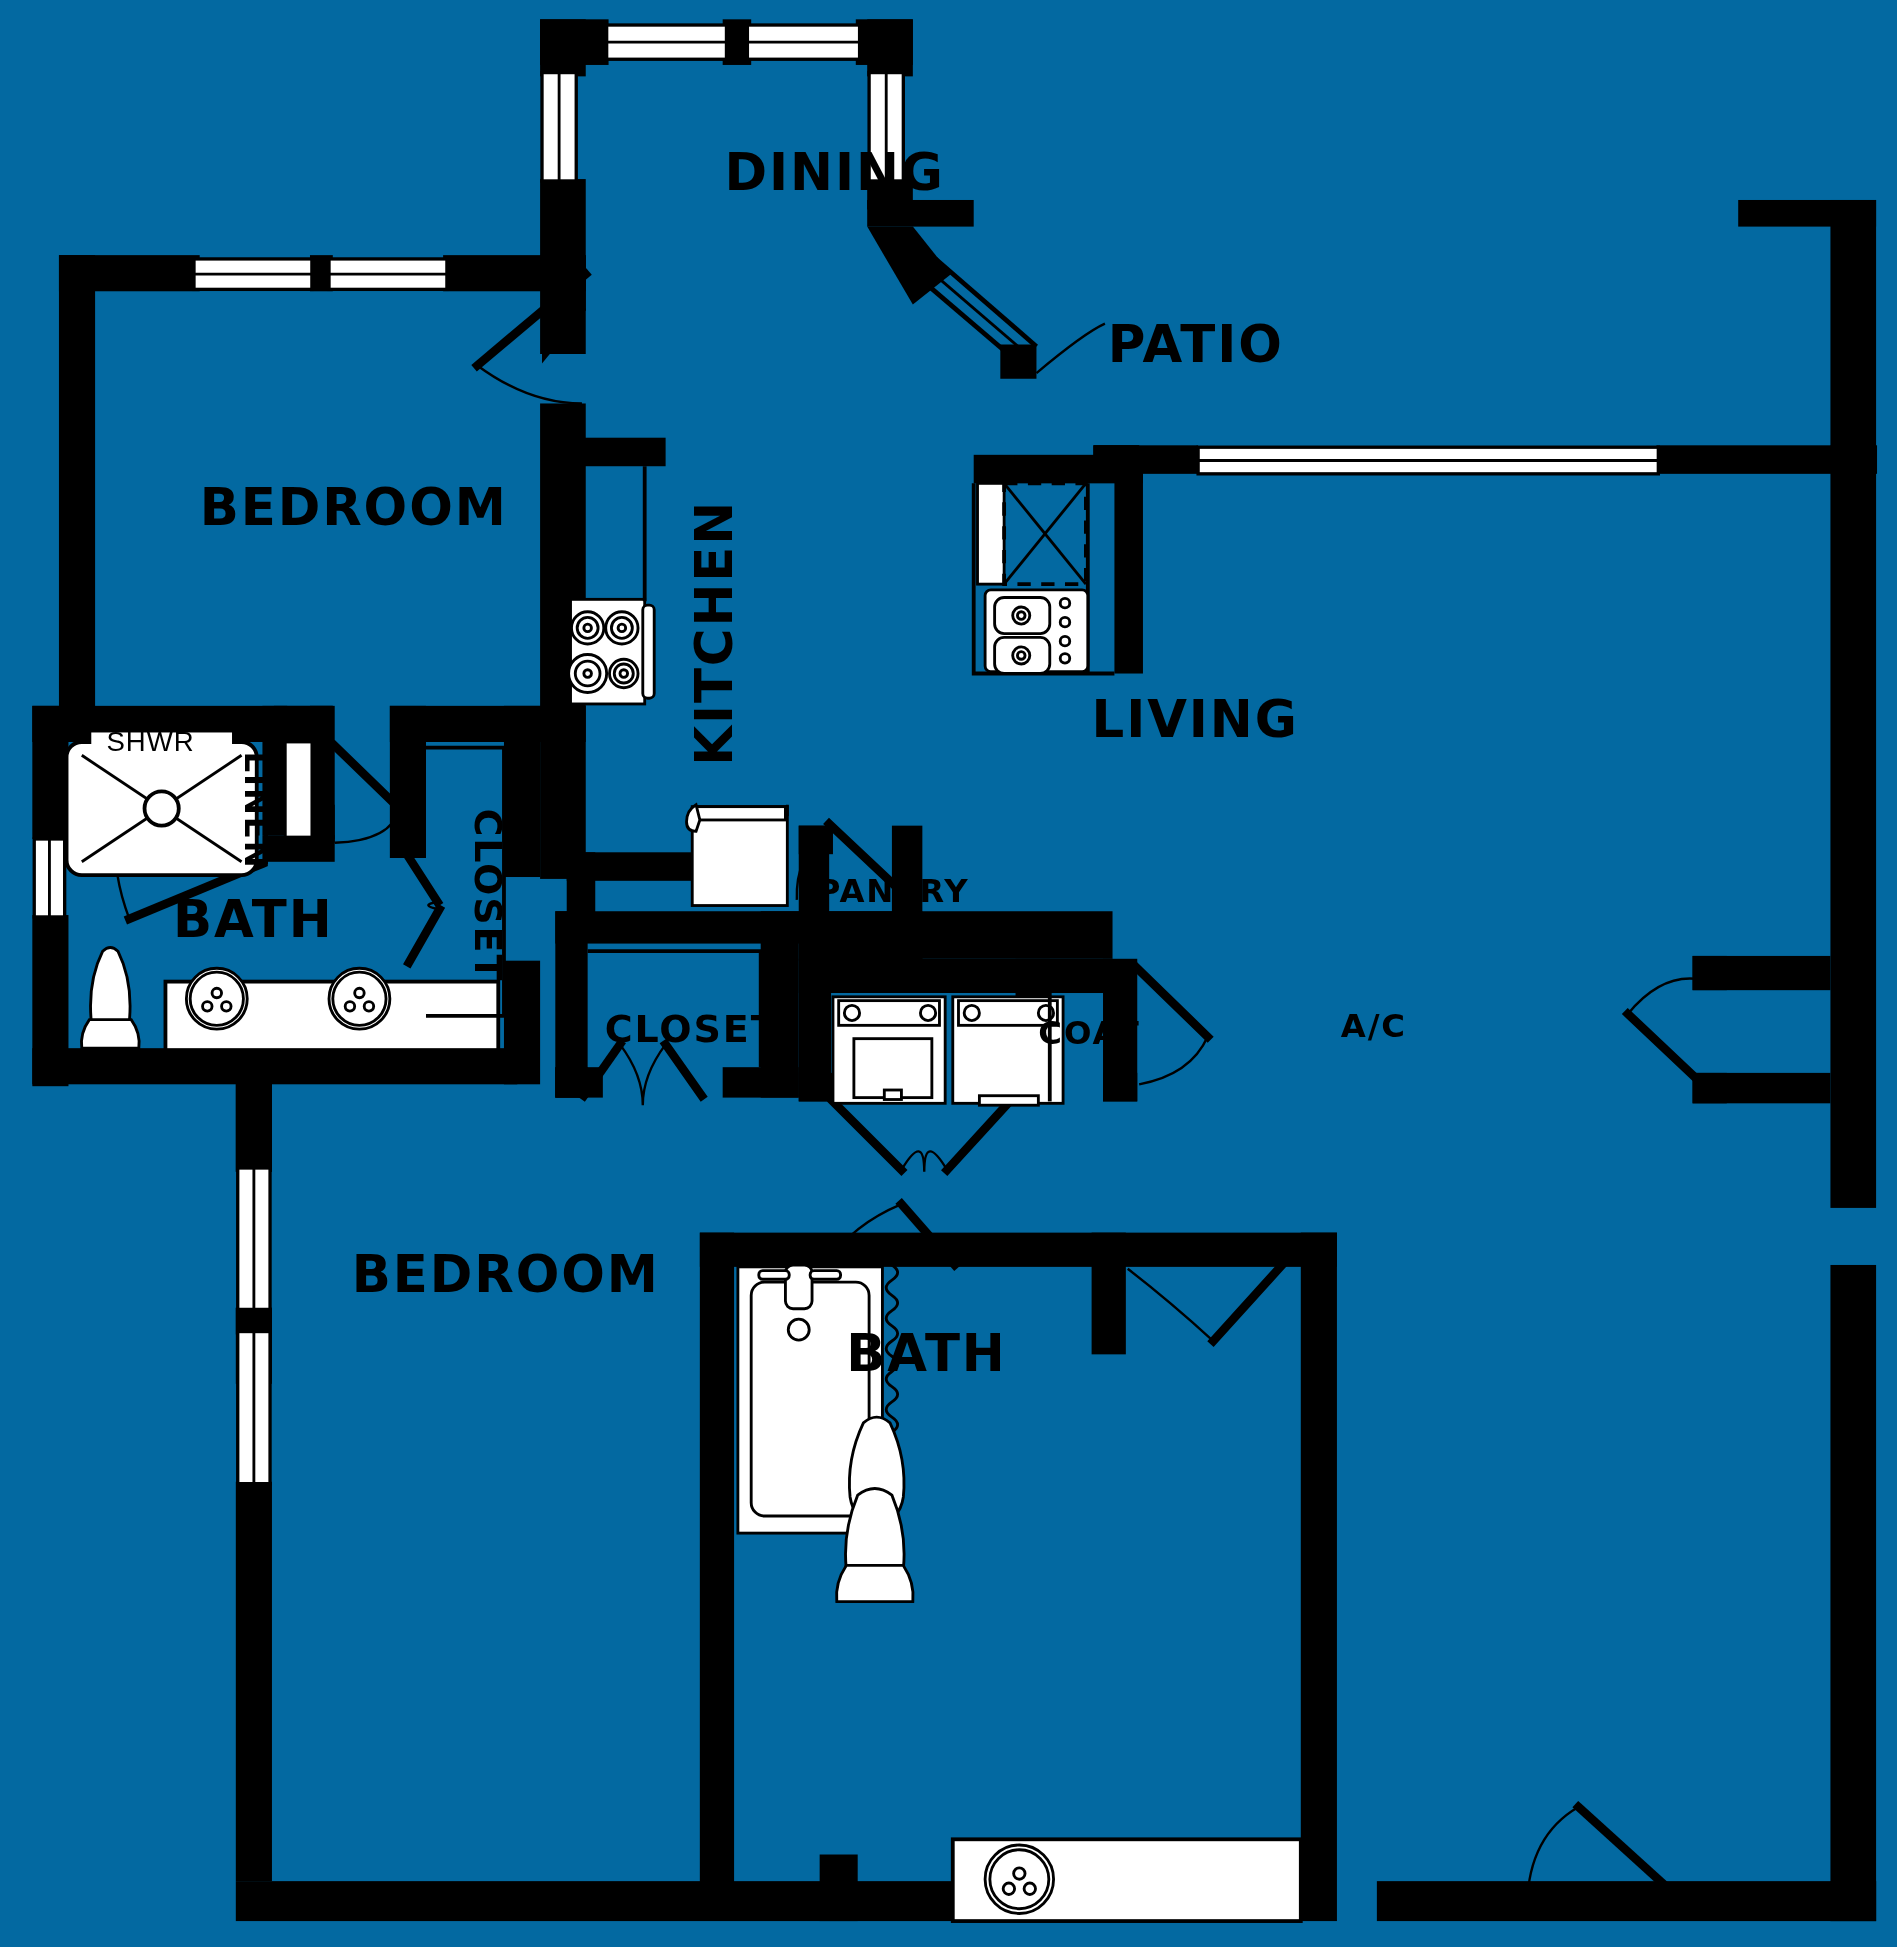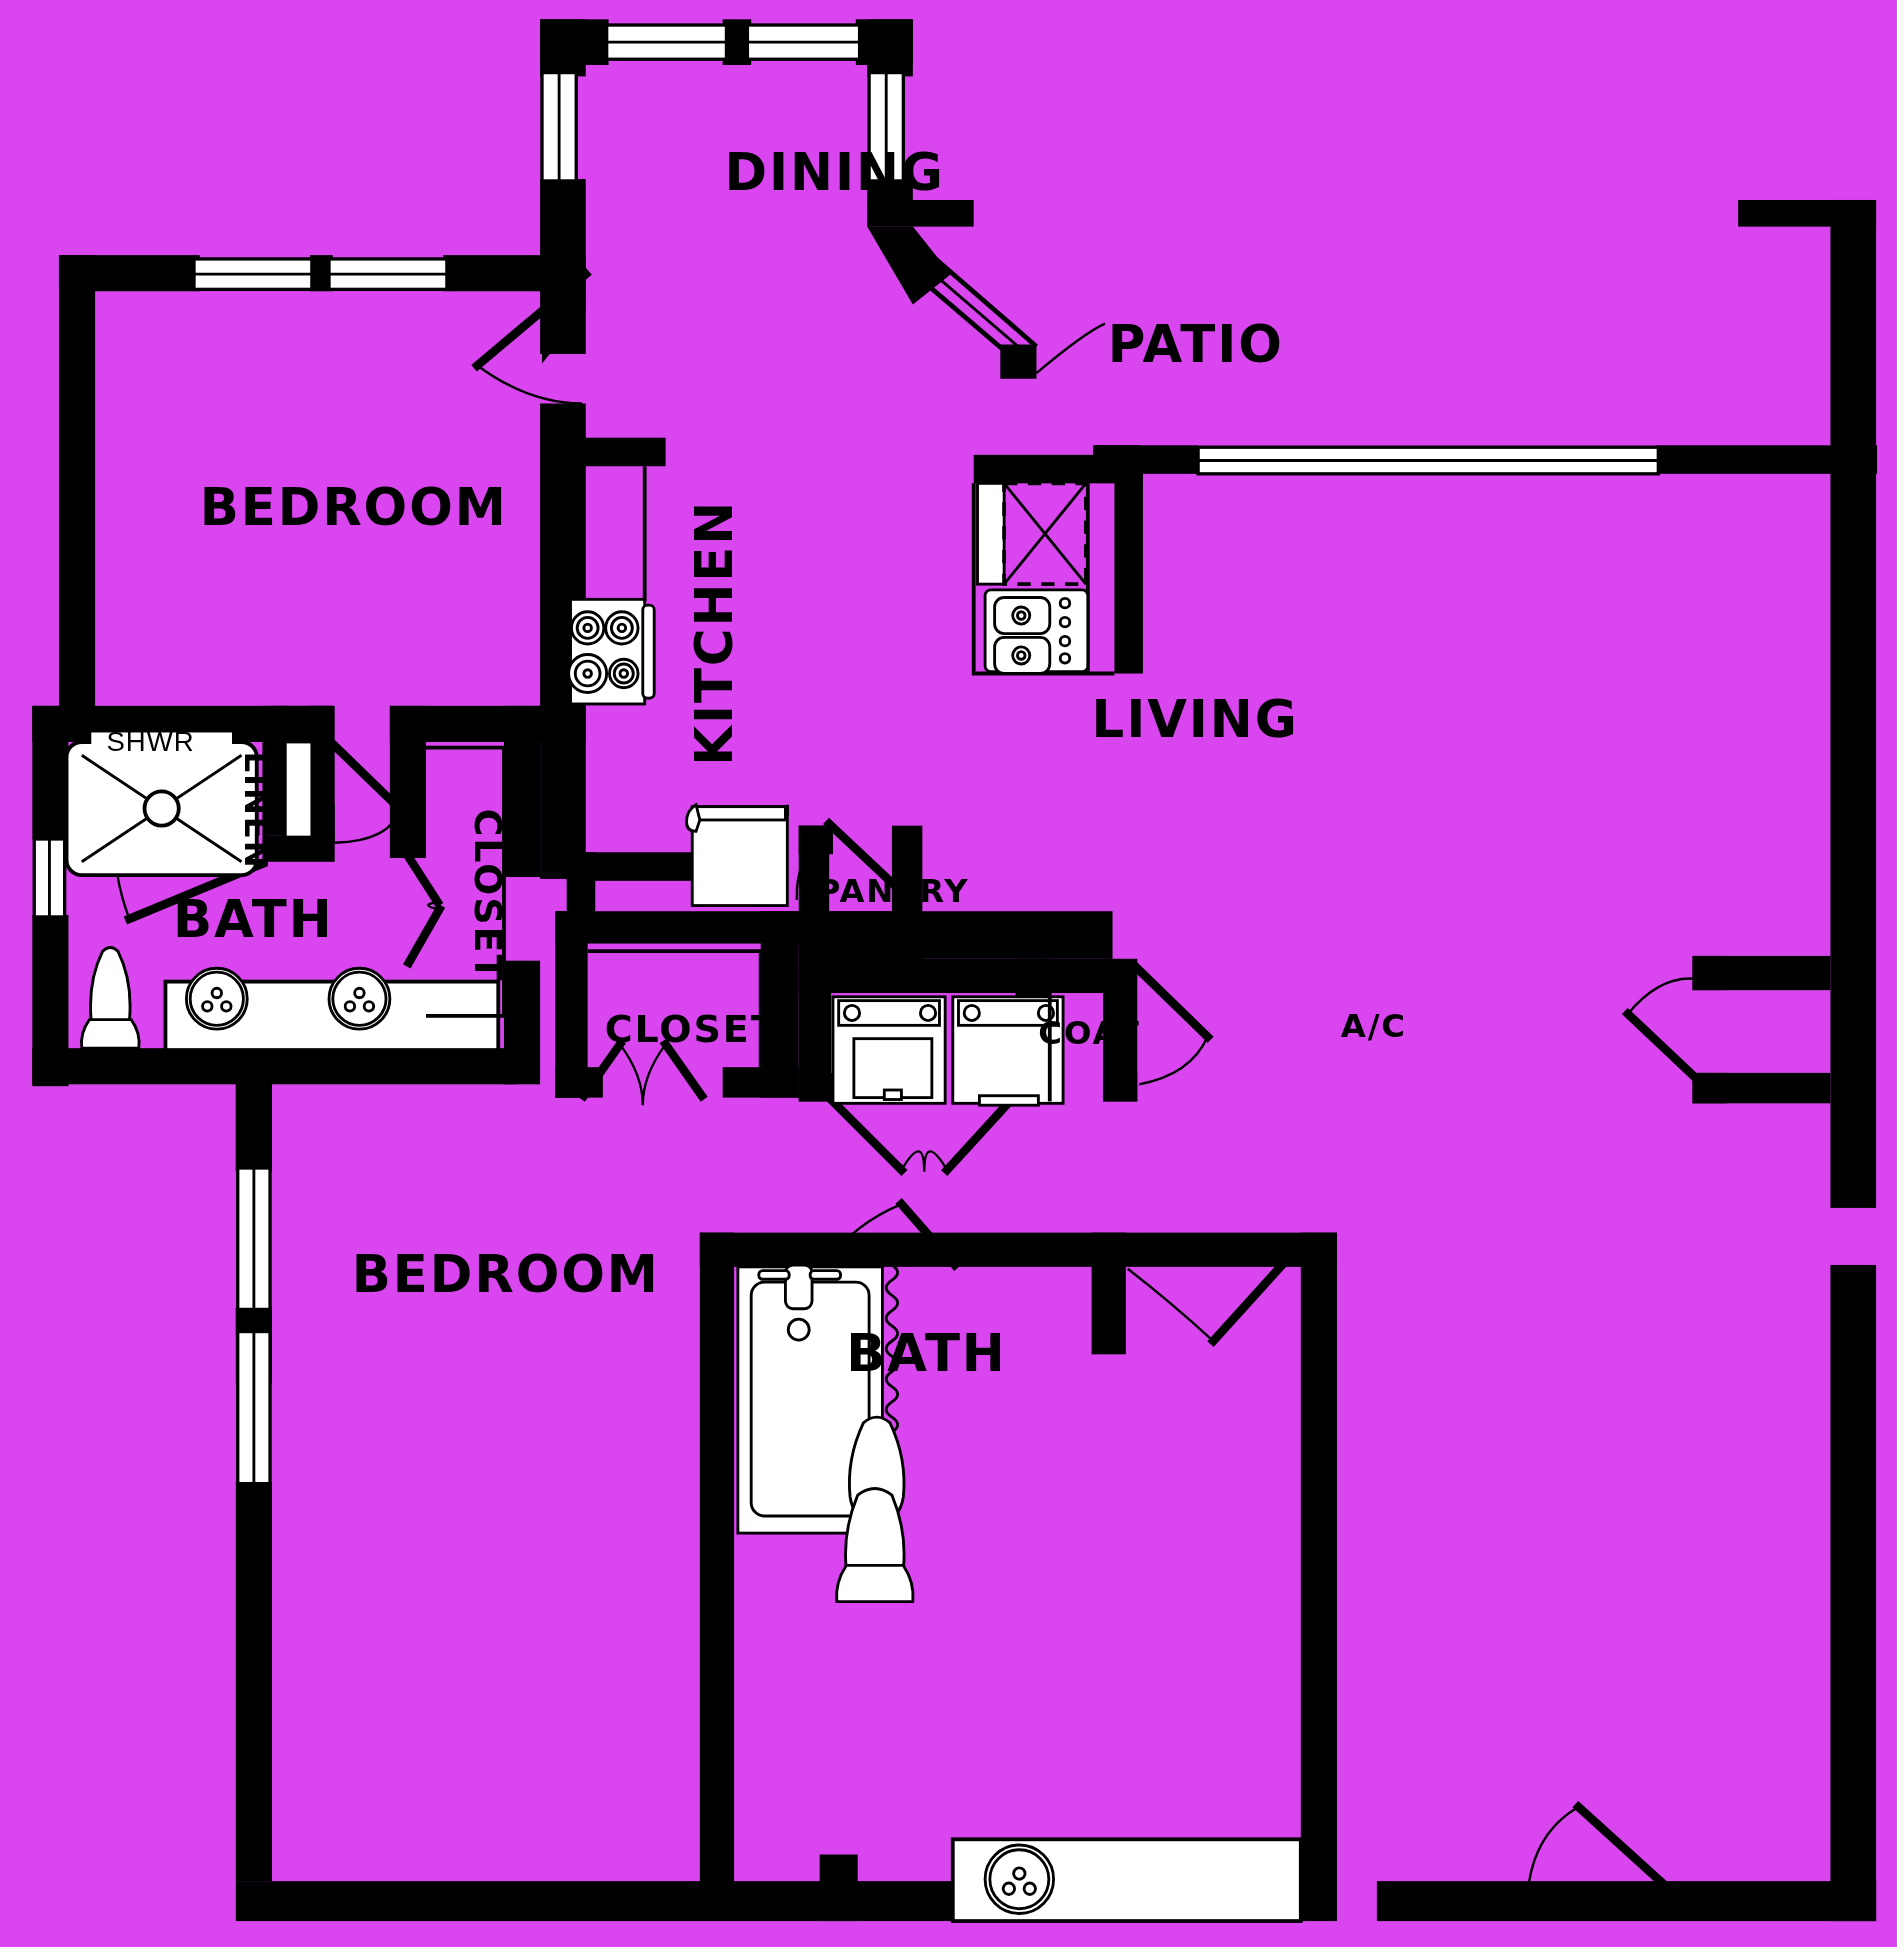--- a/index.html
+++ b/index.html
@@ -7,21 +7,21 @@
     padding: 0;
     background: #ffffff;
   }
   body {
     font-family: "Liberation Sans", sans-serif;
   }
   #floorplan-root {
     position: relative;
     width: 1897px;
     height: 1948px;
-    background: #d946ef;
+    background: #0369a1;
     overflow: hidden;
   }
   svg.plan {
     display: block;
     width: 1897px;
     height: 1948px;
   }
   .wall { fill: #000000; }
   .thin { fill: none; stroke: #000000; stroke-width: 4; }
   .thin2 { fill: none; stroke: #000000; stroke-width: 5; }

